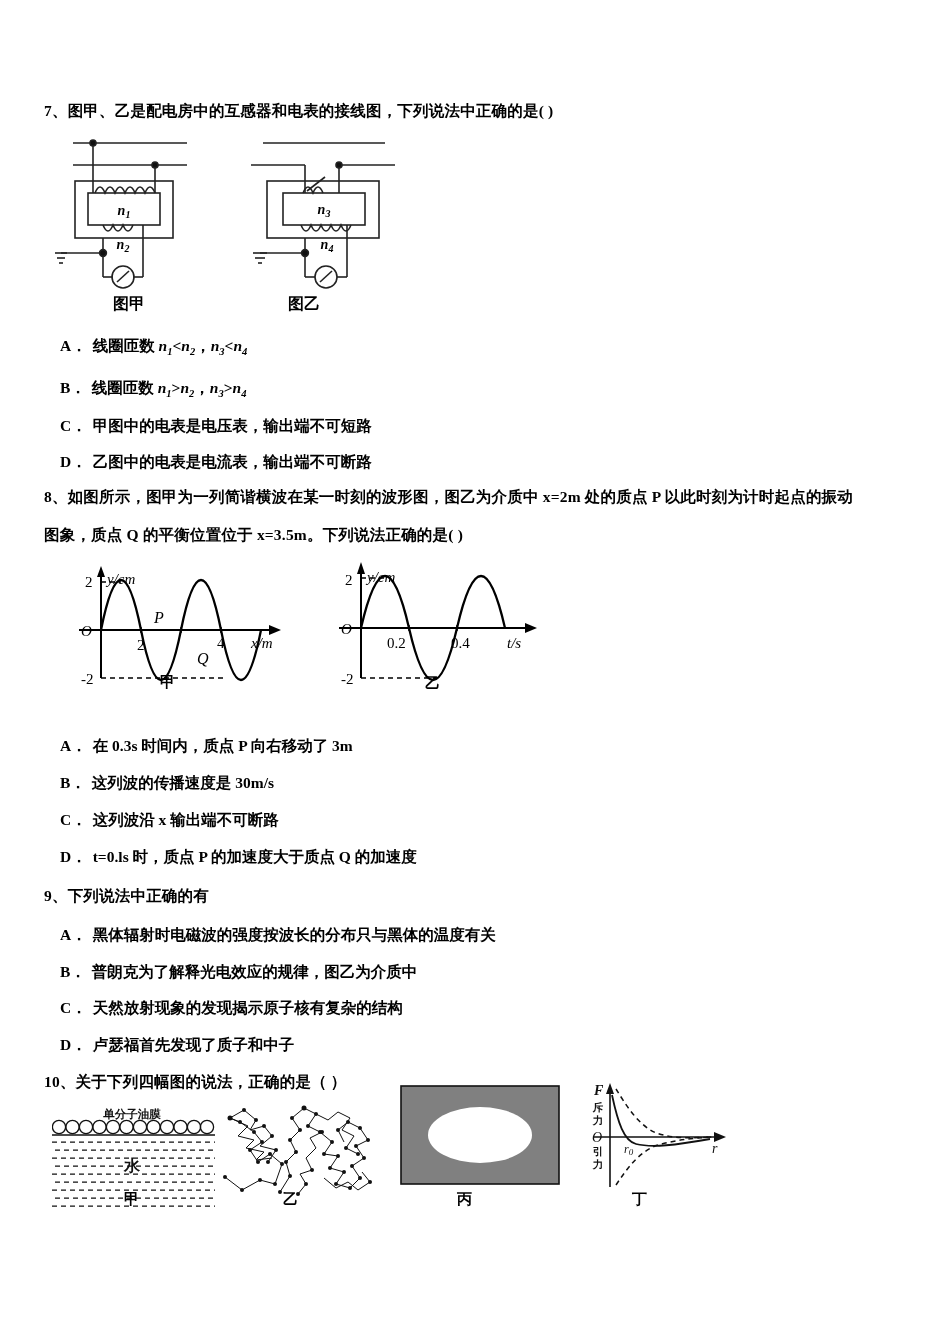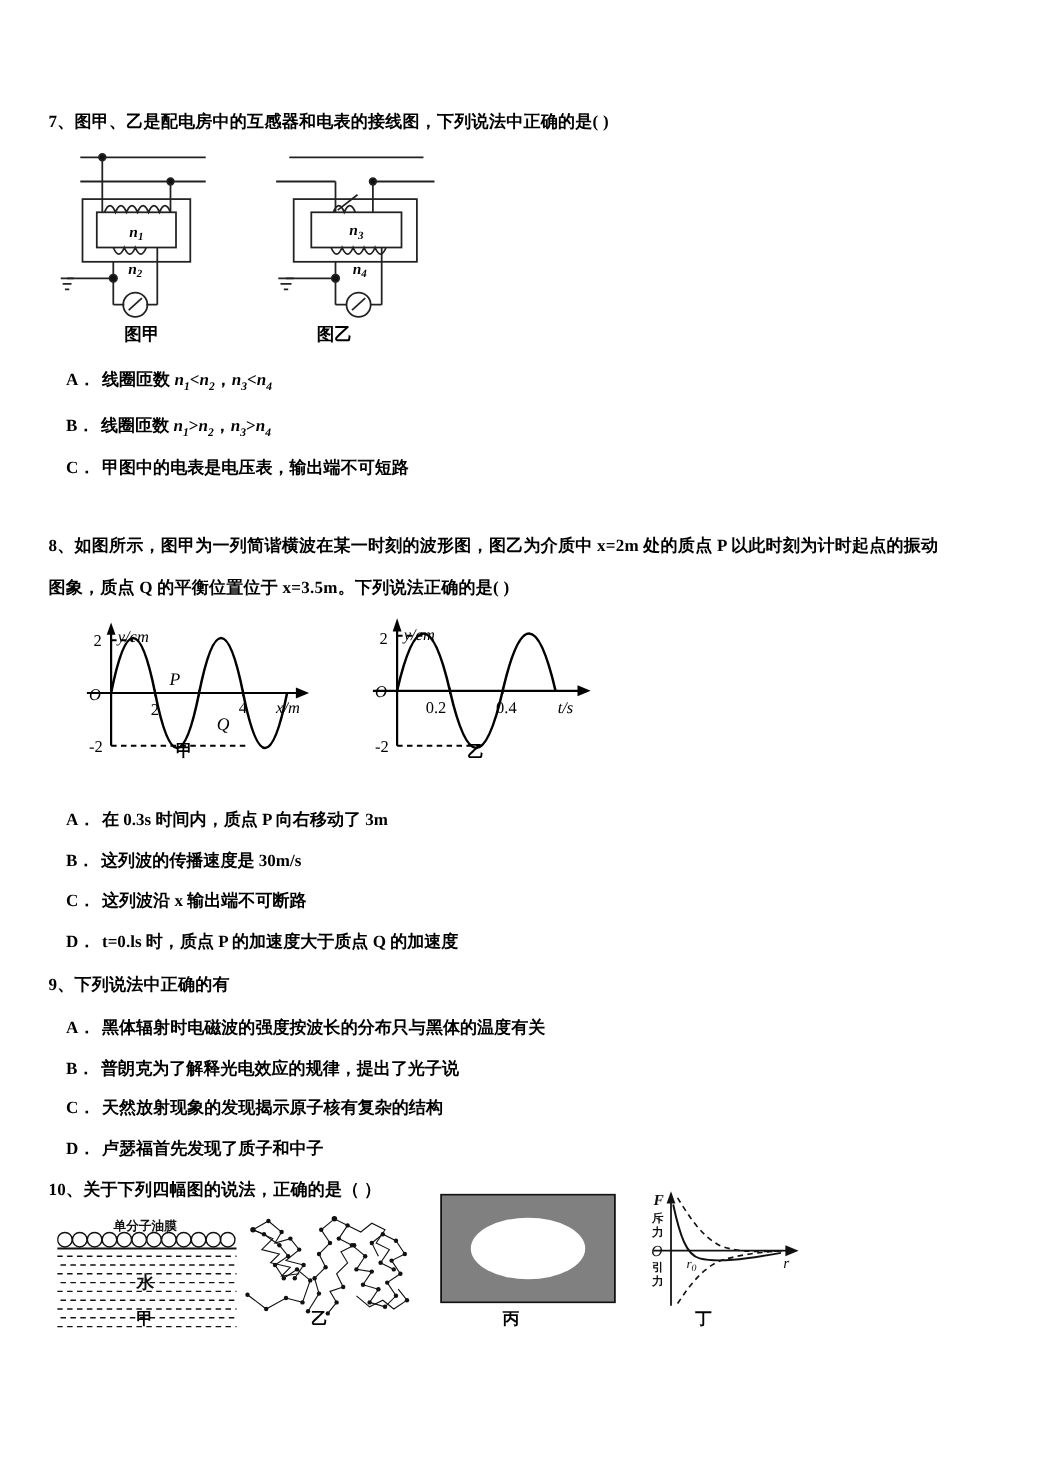--- a/index.html
+++ b/index.html
@@ -141,20 +141,23 @@
   </div>
 
   <div class="opt" style="left:60px; top:376px;">
     <span class="lbl">B．</span><span>线圈匝数 </span><i><span>n</span><sub>1</sub></i><span>&gt;</span><i><span>n</span><sub>2</sub></i><span>，</span><i><span>n</span><sub>3</sub></i><span>&gt;</span><i><span>n</span><sub>4</sub></i>
   </div>
 
   <div class="opt" style="left:60px; top:414px;">
     <span class="lbl">C．</span><span>甲图中的电表是电压表，输出端不可短路</span>
   </div>
 
+  <div class="opt" style="left:60px; top:450px;">
+    <span class="lbl">D．</span><span>乙图中的电表是电流表，输出端不可断路</span>
+  </div>
 
   <div class="qline" style="left:44px; top:485px;">8、如图所示，图甲为一列简谐横波在某一时刻的波形图，图乙为介质中 x=2m 处的质点 P 以此时刻为计时起点的振动</div>
   <div class="qline" style="left:44px; top:523px;">图象，质点 Q 的平衡位置位于 x=3.5m。下列说法正确的是(  )</div>
 
   <div class="svgbox" style="left:55px; top:560px; width:250px; height:125px;">
     <svg width="250" height="125" viewBox="0 0 250 125">
       <g stroke="#000" stroke-width="2" fill="none">
 
         <line x1="46" y1="118" x2="46" y2="14"></line>
         <polygon points="46,6 42,17 50,17" fill="#000" stroke="none"></polygon>
@@ -224,21 +227,21 @@
   </div>
   <div class="opt" style="left:60px; top:845px;">
     <span class="lbl">D．</span><span>t=0.ls 时，质点 P 的加速度大于质点 Q 的加速度</span>
   </div>
 
   <div class="qline" style="left:44px; top:884px;">9、下列说法中正确的有</div>
   <div class="opt" style="left:60px; top:923px;">
     <span class="lbl">A．</span><span>黑体辐射时电磁波的强度按波长的分布只与黑体的温度有关</span>
   </div>
   <div class="opt" style="left:60px; top:960px;">
-    <span class="lbl">B．</span><span>普朗克为了解释光电效应的规律，提出了光子说</span>
+    <span class="lbl">B．</span><span>普朗克为了解释光电效应的规律，图乙为介质中</span>
   </div>
   <div class="opt" style="left:60px; top:996px;">
     <span class="lbl">C．</span><span>天然放射现象的发现揭示原子核有复杂的结构</span>
   </div>
   <div class="opt" style="left:60px; top:1033px;text-align:right;">
     <span class="lbl">D．</span><span>卢瑟福首先发现了质子和中子</span>
   </div>
 
   <div class="qline" style="left:44px; top:1070px;text-align:right;">10、关于下列四幅图的说法，正确的是（ ）</div>
 

